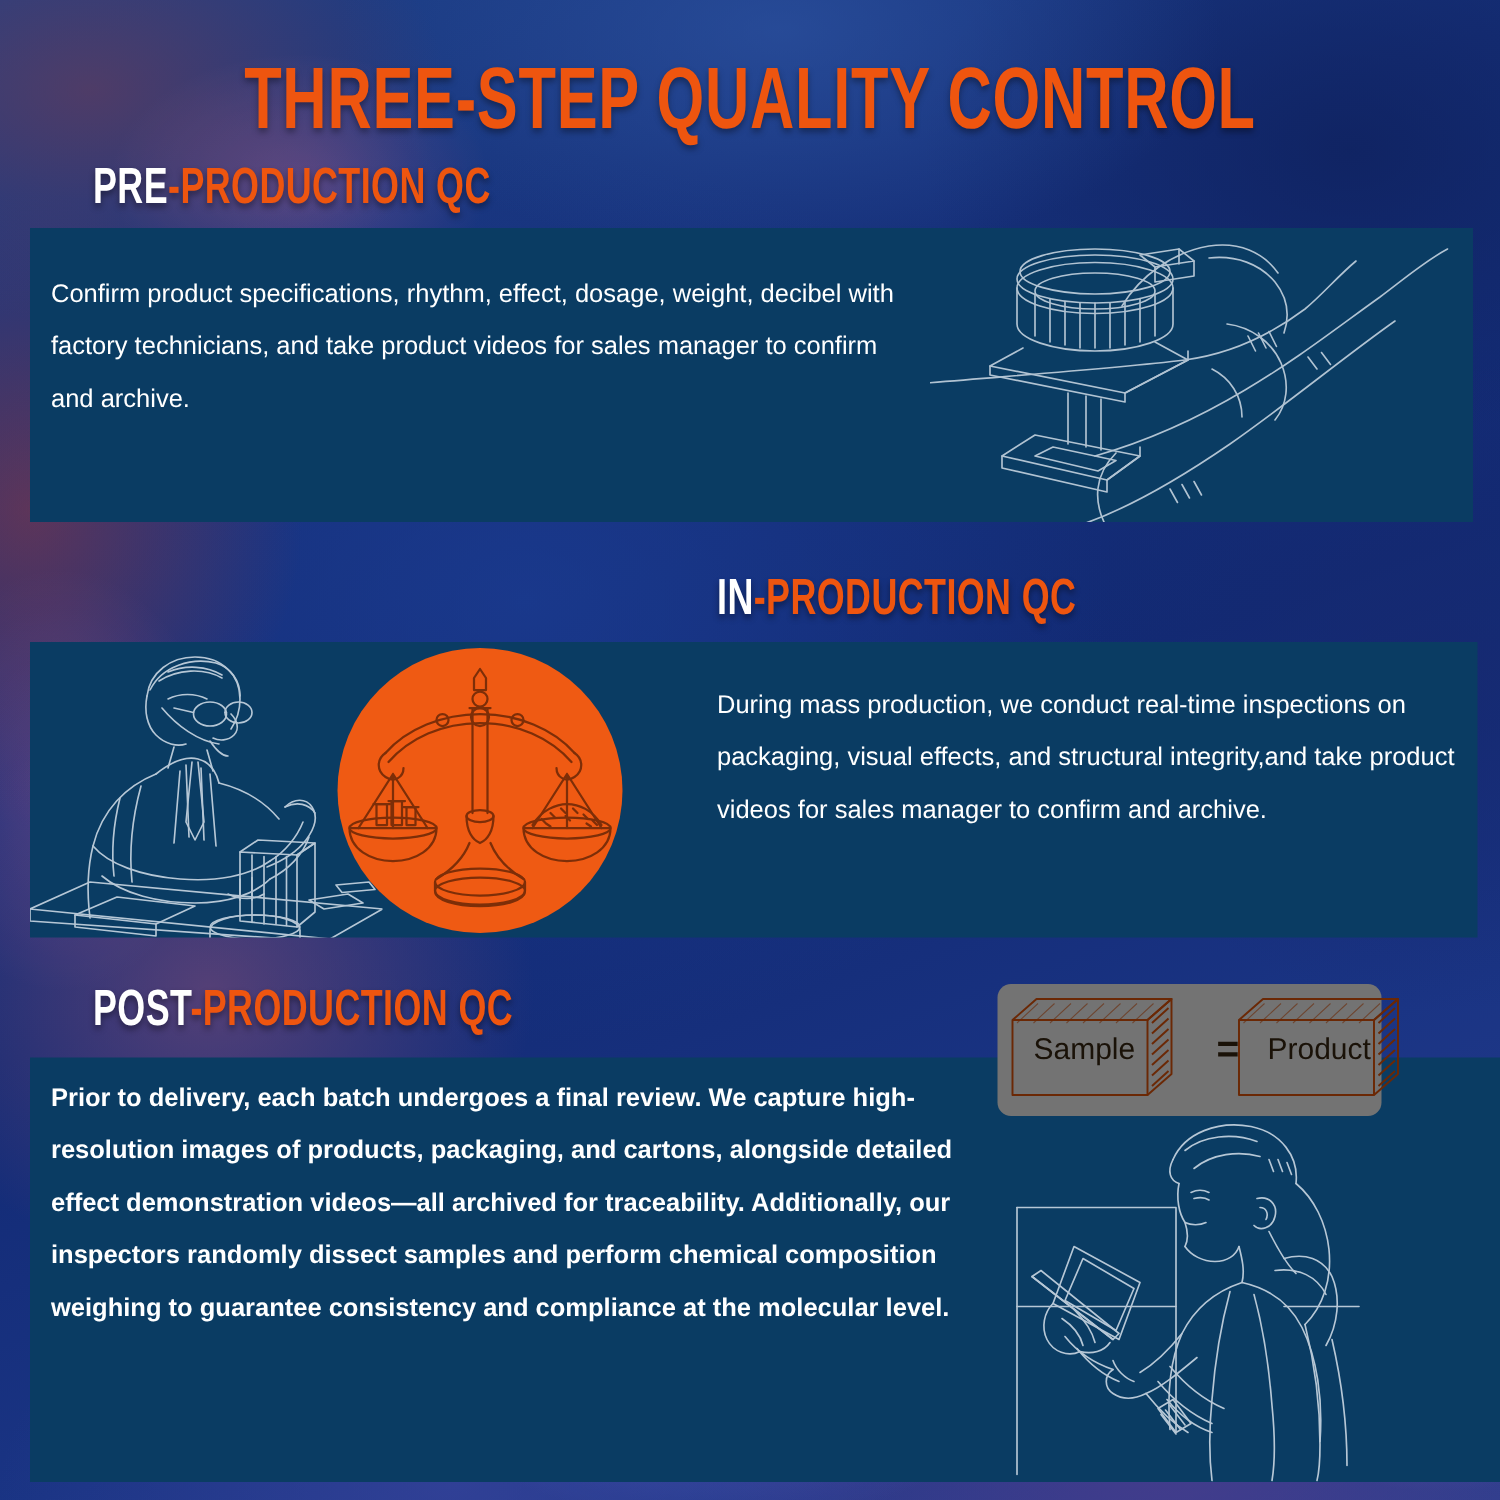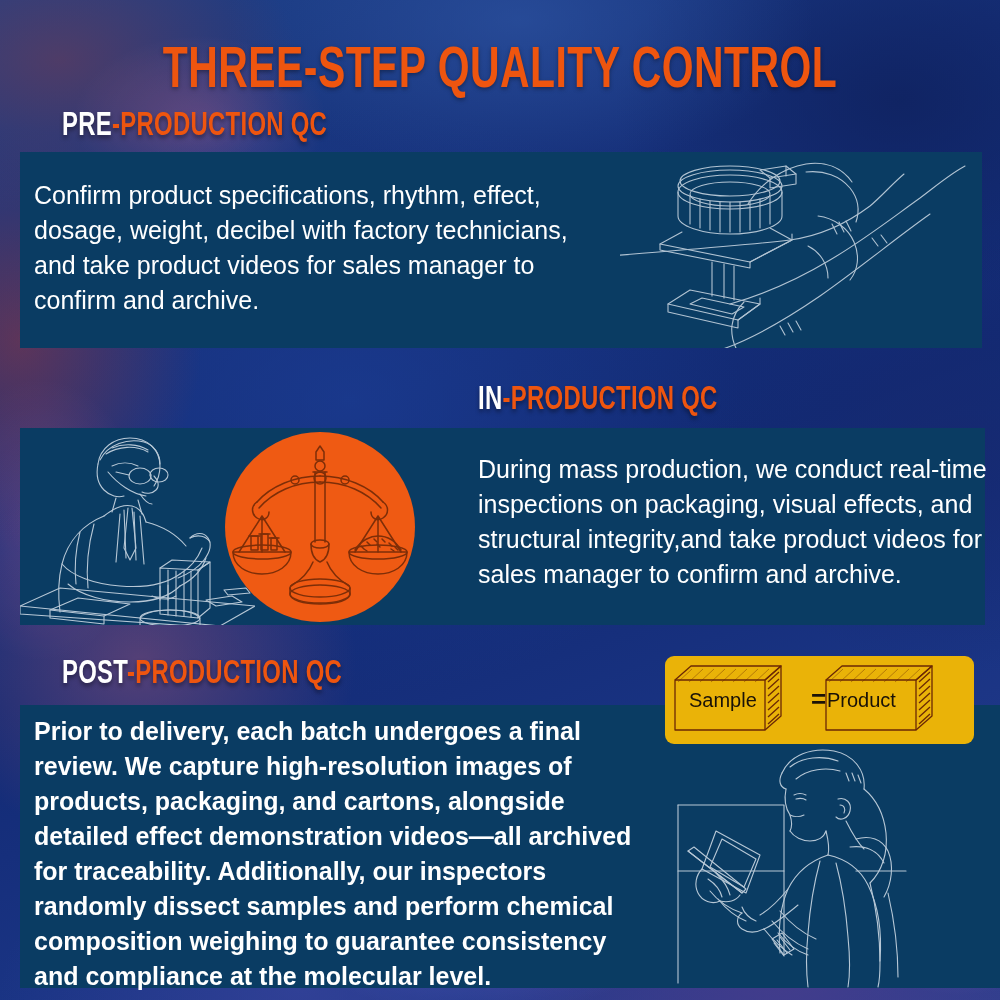--- a/index.html
+++ b/index.html
@@ -71,49 +71,49 @@
 
   
   .panel { position:absolute; background:#0a3c63; overflow:hidden; }
   #panel1 { left:20px; top:152px; width:962px; height:196px; }
   #panel2 { left:20px; top:428px; width:965px; height:197px; }
   #panel3 { left:20px; top:705px; width:980px; height:283px; }
 
   .body-text {
     position:absolute;
     color:#ffffff;
-    font-size:25px;
+    font-size:17px;
     line-height:35px;
     white-space:pre-line;
   }
   #text1 { left:34px; top:178px; width:580px; }
   #text2 { left:478px; top:452px; width:530px; }
   #text3 { left:34px; top:714px; width:620px;font-weight:bold; }
 
   
   .scale-badge {
     position:absolute; left:225px; top:432px;
     width:190px; height:190px; border-radius:50%;
     background:#ef5a13;
   }
 
   
   .sp-box {
     position:absolute; left:665px; top:656px;
-    width:309px; height:88px;
-    background:#eab308; border-radius:9px;
+    width:256px; height:88px;
+    background:#737373; border-radius:9px;
   }
   .sp-label {
     position:absolute;
     color:#1a1208; font-size:20px;
     font-family:"Liberation Sans", sans-serif;
   }
   #sp-sample { left:24px;  top:33px; }
   #sp-eq     { left:146px; top:28px; font-size:26px; font-weight:bold; }
-  #sp-product{ left:162px; top:33px;text-align:center; }
+  #sp-product{ left:180px; top:33px;text-align:center; }
 
   .art { position:absolute; pointer-events:none; }
 </style>
 </head>
 <body>
 
 <div class="bg"></div>
 <div class="bg2"></div>
 
 <div class="main-title">THREE-STEP QUALITY CONTROL</div>

